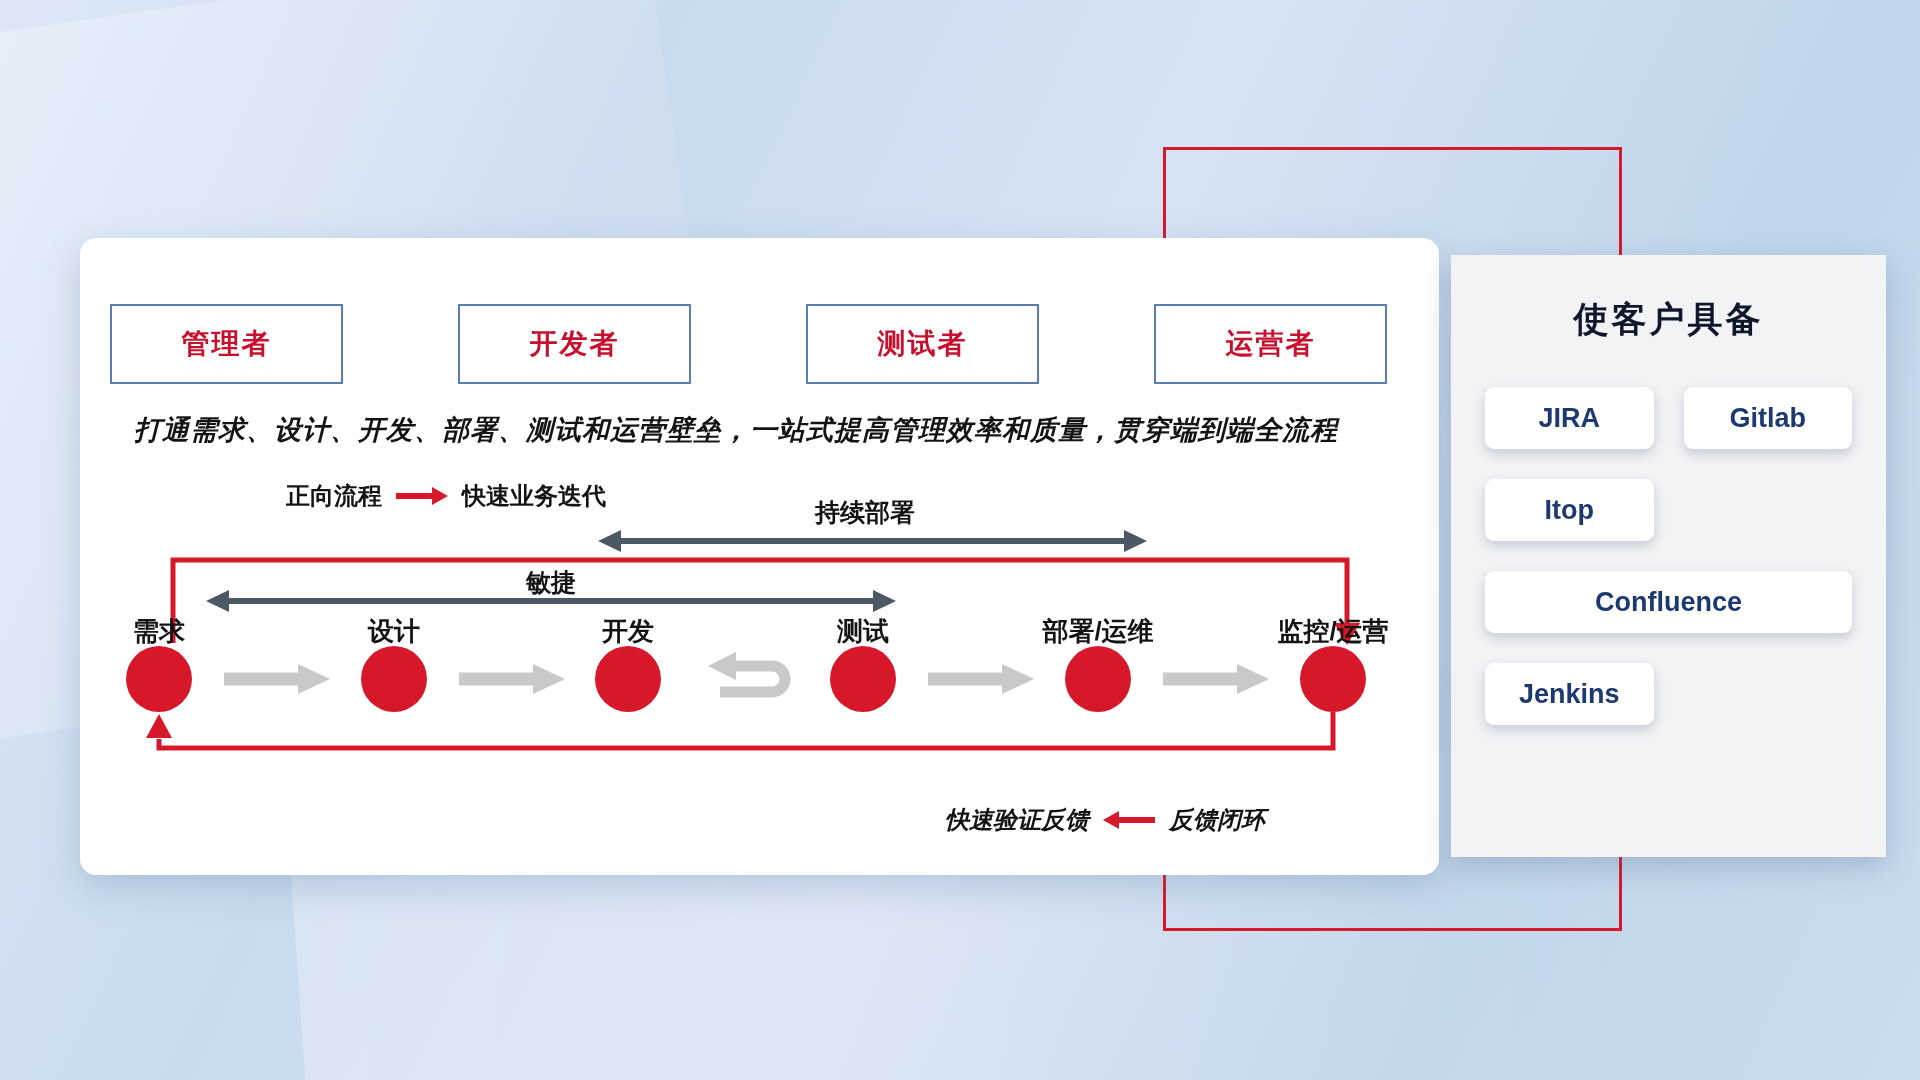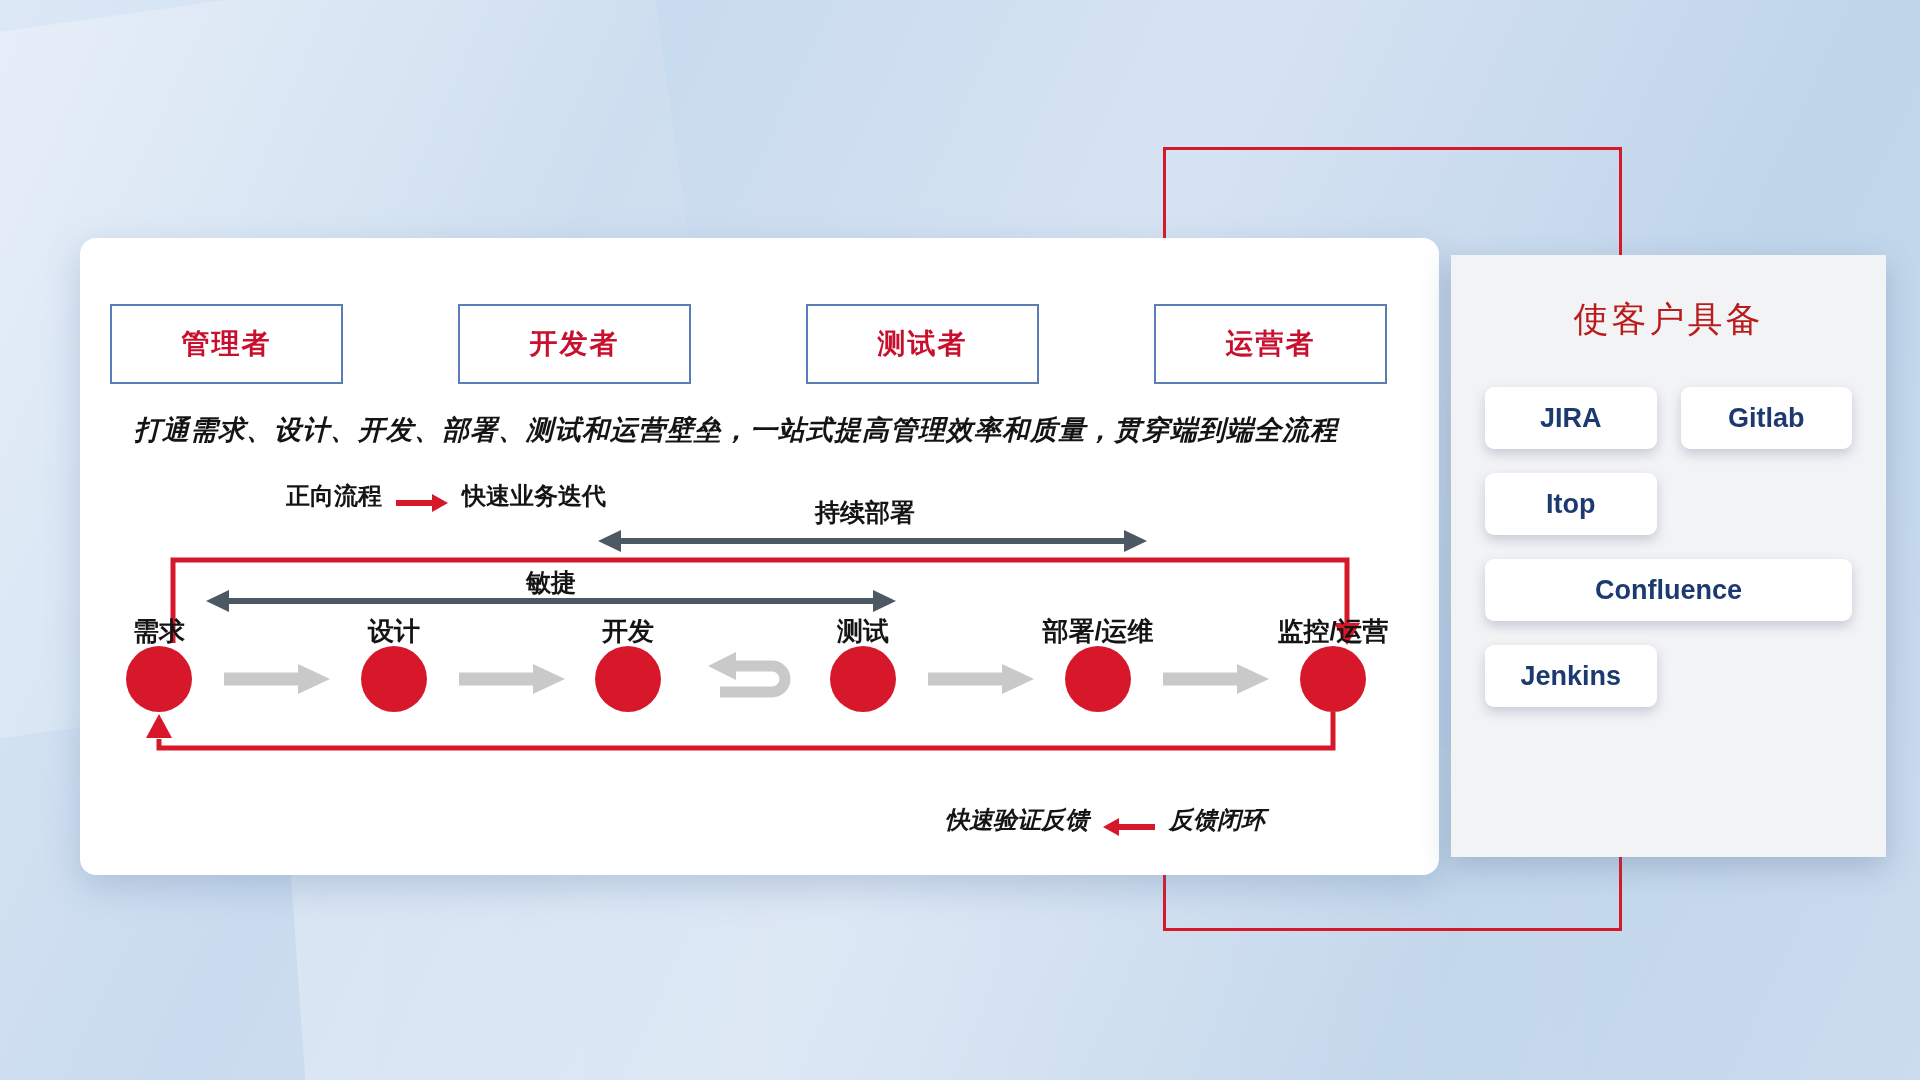--- a/index.html
+++ b/index.html
@@ -26,21 +26,21 @@
 
   .roles-row { position:absolute; left:30px; right:52px; top:66px; height:80px;
     display:flex; justify-content:space-between; }
   .role-box { width:233px; height:80px; border:2px solid #5b7db5; background:#fff;
     display:flex; align-items:center; justify-content:center; }
   .role-box span { color:#c8102e; font-size:28px; font-weight:bold; letter-spacing:2px; }
 
   .subtitle { position:absolute; left:54px; top:174px; font-size:27px; font-weight:bold;
     color:#141414; letter-spacing:1px; white-space:nowrap;font-style:italic; }
 
-  .legend-row { position:absolute; display:flex; align-items:flex-end; gap:14px; }
+  .legend-row { position:absolute; display:flex; align-items:center; gap:14px; }
   .legend-forward { left:206px; top:242px; }
   .legend-feedback { left:865px; top:566px;font-style:italic; }
   .legend-text { font-size:24px; font-weight:bold; color:#141414; }
 
   .red-arrow-right { display:flex; align-items:center; }
   .red-arrow-right .shaft { width:36px; height:6px; background:#d7182a; }
   .red-arrow-right .head { width:0; height:0; border-top:9px solid transparent;
     border-bottom:9px solid transparent; border-left:16px solid #d7182a; }
   .red-arrow-left { display:flex; align-items:center; }
   .red-arrow-left .head { width:0; height:0; border-top:9px solid transparent;
@@ -56,24 +56,24 @@
   .gray { stroke:#c9c9c9; stroke-width:11; fill:none; }
   .grayfill { fill:#c9c9c9; }
   .node { fill:#d7182a; }
   .svg-label { font:bold 25px "Liberation Sans", sans-serif; fill:#141414; text-anchor:middle; }
   .node-label { font:bold 26px "Liberation Sans", sans-serif; fill:#141414; text-anchor:middle; }
 
   
   .panel { position:absolute; left:1451px; top:255px; width:435px; height:602px;
     background:#f2f3f5; z-index:3; box-shadow:0 10px 28px rgba(80,100,140,.3);
     padding:42px 34px 0 34px; }
-  .panel-title { text-align:center; color:#b91c1c; font-weight:normal; }
+  .panel-title { text-align:center; color:#0f172a; font-weight:bold; }
   .panel-title.t1 { font-size:35px; line-height:44px; letter-spacing:3px; }
   .panel-title.t2 { font-size:38px; line-height:48px; margin-top:40px; letter-spacing:2px; }
-  .tools { margin-top:46px; display:grid; grid-template-columns:1fr 1fr; gap:24px; }
+  .tools { margin-top:46px; display:grid; grid-template-columns:1fr 1fr; gap:30px; }
   .tool-btn { height:62px; background:#fff; border-radius:9px;
     box-shadow:0 5px 12px rgba(40,60,100,.22); display:flex; align-items:center;
     justify-content:center; font-size:27px; font-weight:bold; color:#1d3a70; }
   .tool-btn.wide { grid-column:1 / span 2; }
 </style>
 </head>
 <body>
 
 <div class="bg-streak s1"></div>
 <div class="bg-streak s2"></div>

